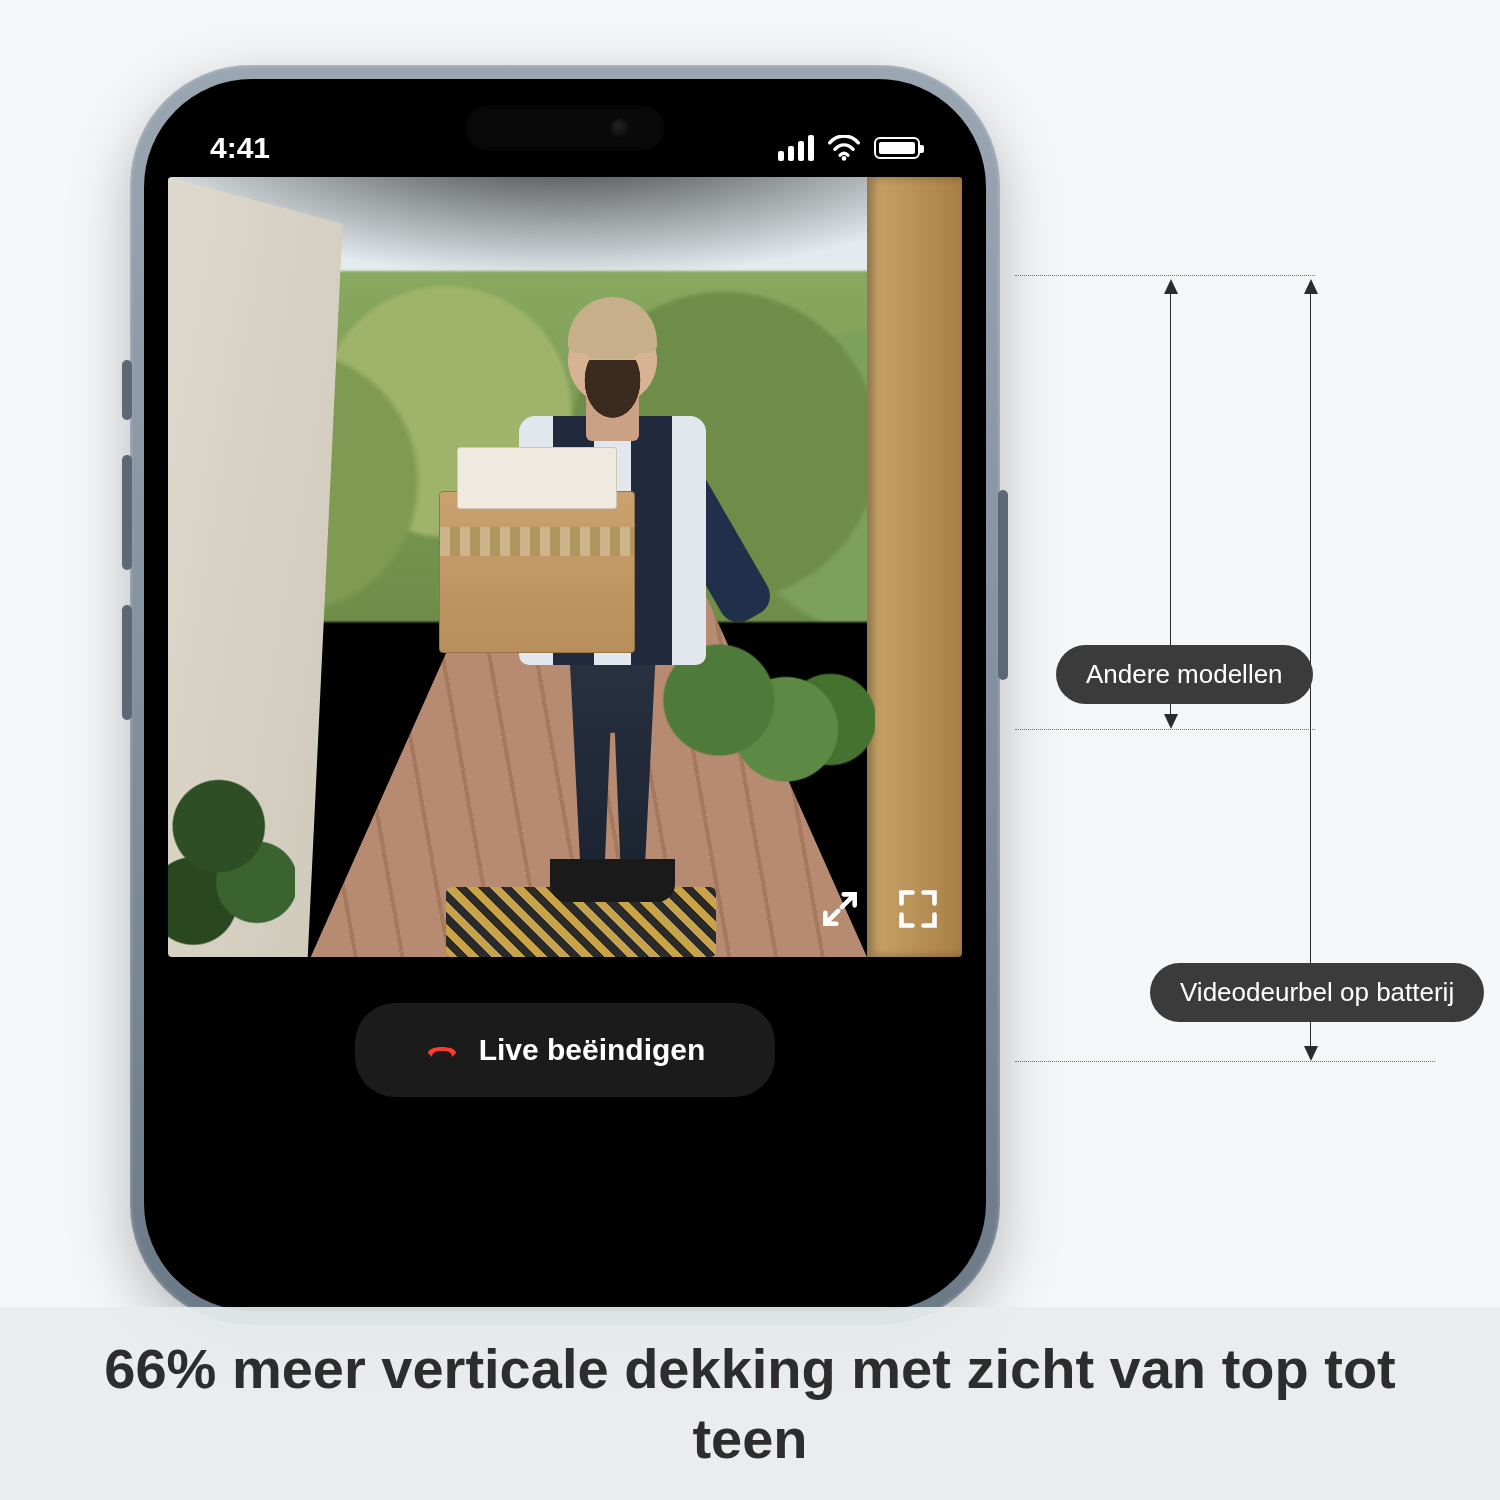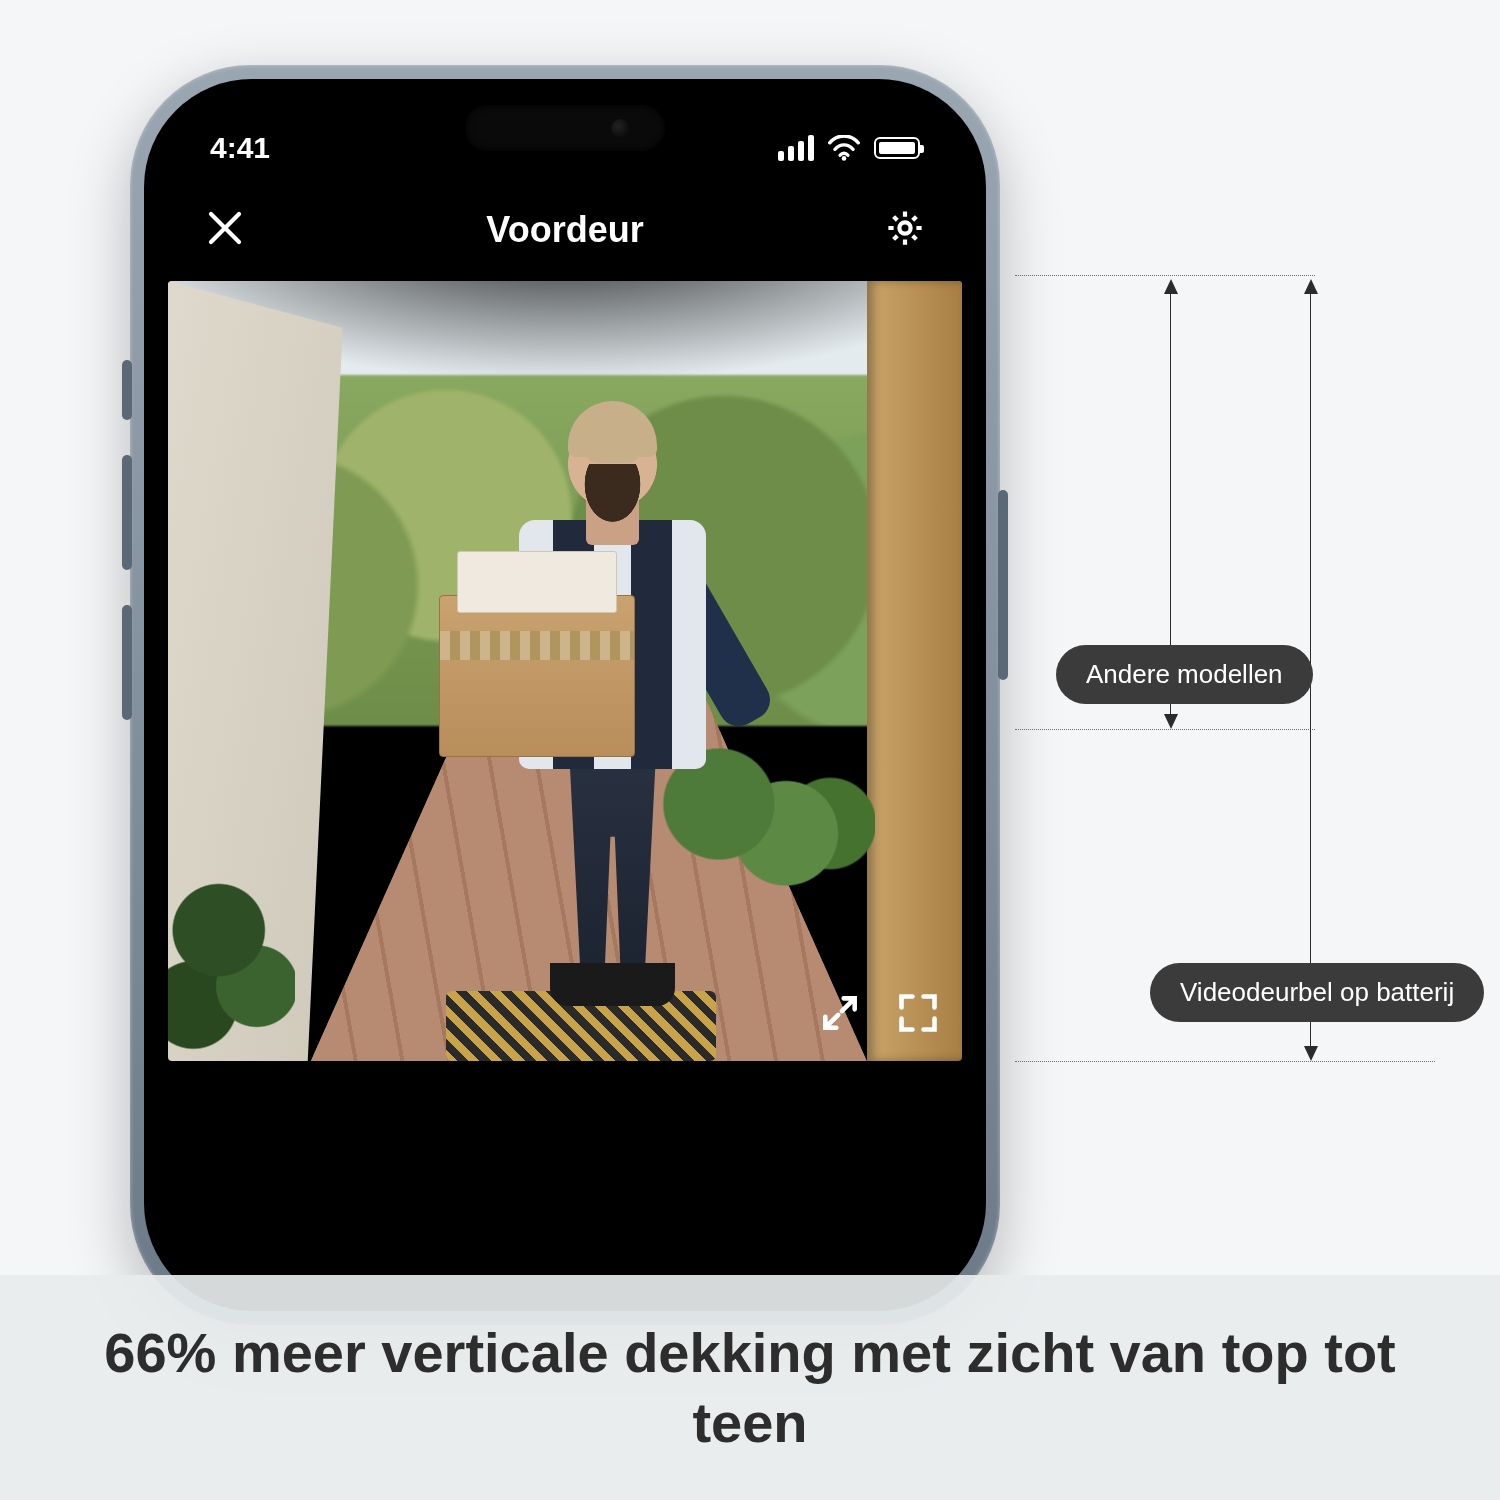--- a/index.html
+++ b/index.html
@@ -182,21 +182,21 @@
   .vline .ah-down{bottom:-2px;border-top:15px solid #2b2b2b;}
   .hline{position:absolute;left:5px;height:0;width:300px;border-top:1.5px dotted #6d6d6d;}
   .chip{
     position:absolute;background:#3b3b3b;color:#fff;
     font-size:26px;font-weight:500;border-radius:30px;
     padding:14px 30px;white-space:nowrap;
   }
 
   
   .headline{
-    position:absolute;left:0;right:0;bottom:0;height:225px;
+    position:absolute;left:0;right:0;bottom:0;height:193px;
     background:rgba(232,235,237,.92);
     display:flex;align-items:center;justify-content:center;text-align:center;
     font-size:56px;font-weight:600;color:#2d2d2d;line-height:1.25;
     padding:0 68px;
   }
 </style>
 </head>
 <body>
 
 <div class="phone">
@@ -222,34 +222,20 @@
           <path d="M5 11 C9 6.5 15 6.5 19 11" stroke="#fff" stroke-width="2.6" fill="none" stroke-linecap="round"></path>
           <path d="M9 15.5 C10.8 13.5 13.2 13.5 15 15.5" stroke="#fff" stroke-width="2.6" fill="none" stroke-linecap="round"></path>
           <circle cx="12" cy="18" r="1.8" fill="#fff"></circle>
         </svg>
         <span class="battery">
             <div></div>
           </span>
       </div>
     </div>
 
-    <div class="navbar">
-      <span class="icon-btn">
-        <svg viewBox="0 0 24 24">
-          <path d="M4 4 L20 20 M20 4 L4 20" stroke-linecap="round"></path>
-        </svg>
-      </span>
-      <span class="title">Voordeur</span>
-      <span class="icon-btn">
-        <svg viewBox="0 0 24 24">
-          <circle cx="12" cy="12" r="3.2"></circle>
-          <path d="M12 2.5v3M12 18.5v3M21.5 12h-3M5.5 12h-3M18.5 5.5l-2.1 2.1M7.6 16.4l-2.1 2.1M18.5 18.5l-2.1-2.1M7.6 7.6 5.5 5.5"></path>
-        </svg>
-      </span>
-    </div>
 
     <div class="feed">
       <div class="feed-scene">
         <div class="sky"></div>
         <div class="foliage"></div>
         <div class="path"></div>
         <div class="wall-left"></div>
         <div class="door-right"></div>
         <div class="shrub"></div>
         <div class="plant-left"></div>
@@ -277,20 +263,26 @@
         </span>
         <span>
           <svg viewBox="0 0 24 24">
             <path d="M3 9 V3 H9 M15 3 H21 V9 M21 15 V21 H15 M9 21 H3 V15" stroke-linecap="round"></path>
           </svg>
         </span>
       </div>
     </div>
 
 
+    <div class="end-live">
+      <svg class="phone-icon" viewBox="0 0 34 20">
+        <path d="M3 13 C3 5 31 5 31 13 L27 17 C27 12 23 11 17 11 C11 11 7 12 7 17 Z" fill="#ff3b30"></path>
+      </svg>
+      <span>Live beëindigen</span>
+    </div>
 
   </div>
 </div>
 
 <div class="cmp-area">
 
   <div class="hline" style="top:0px;"></div>
   <div class="hline" style="top:454px;"></div>
   <div class="hline" style="top:786px;width:420px;"></div>
 

